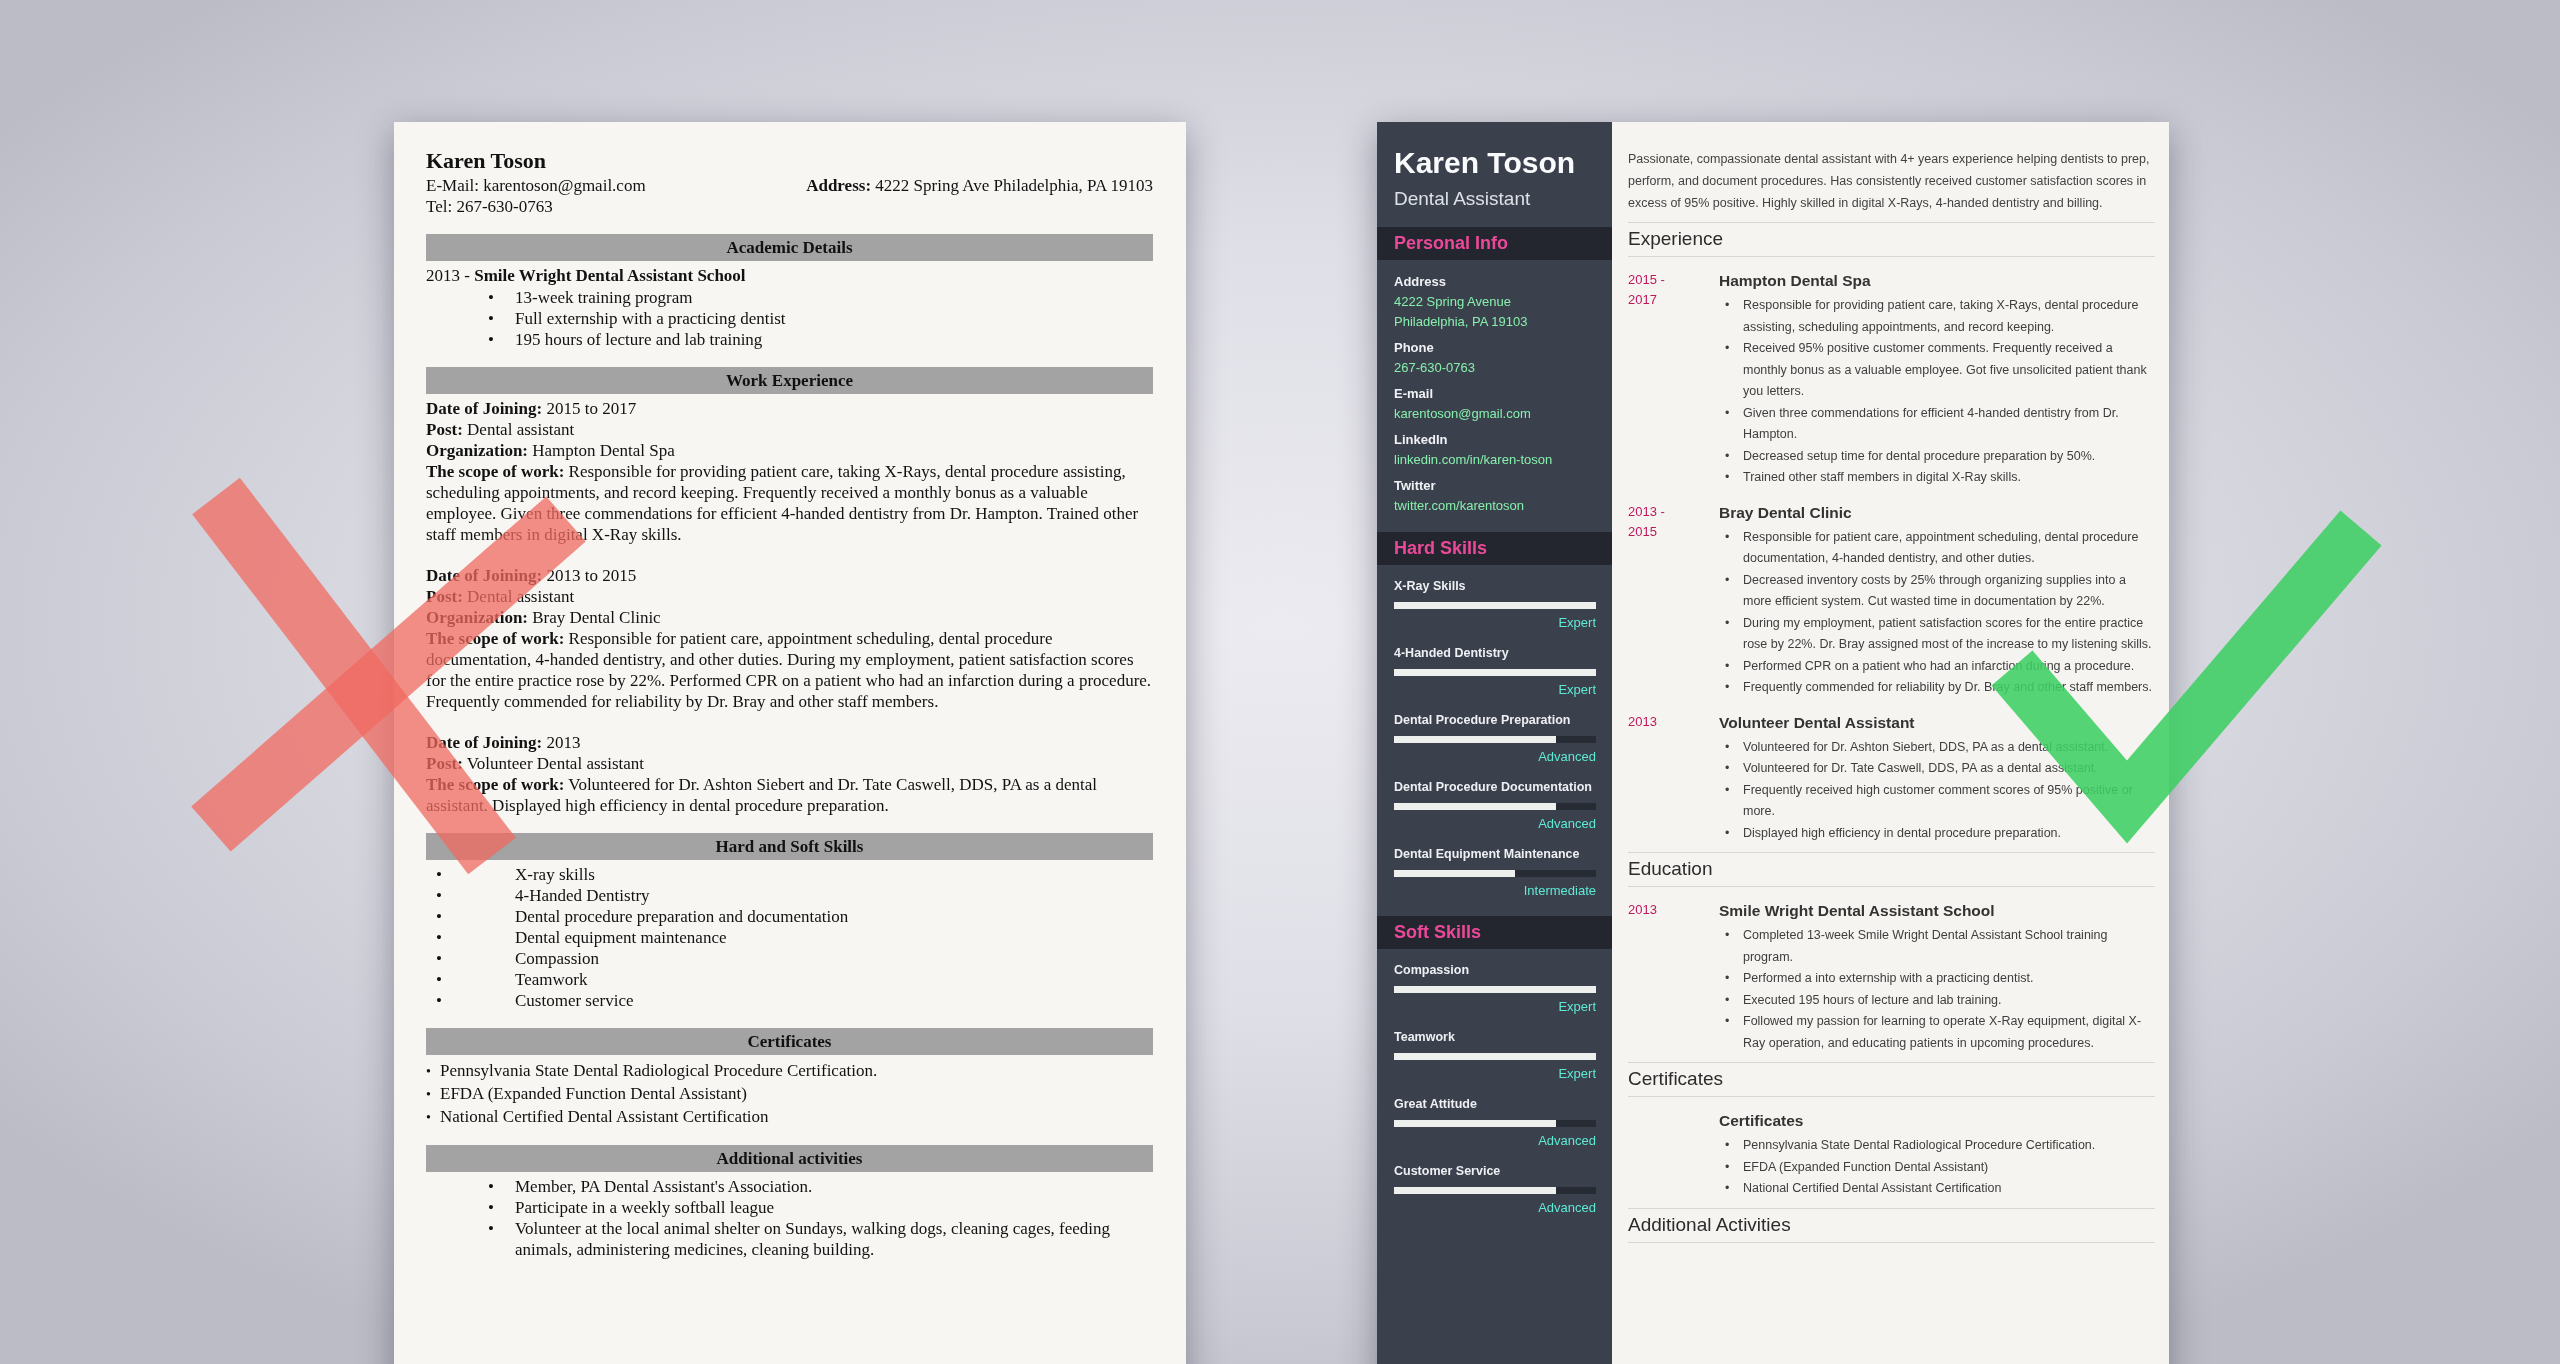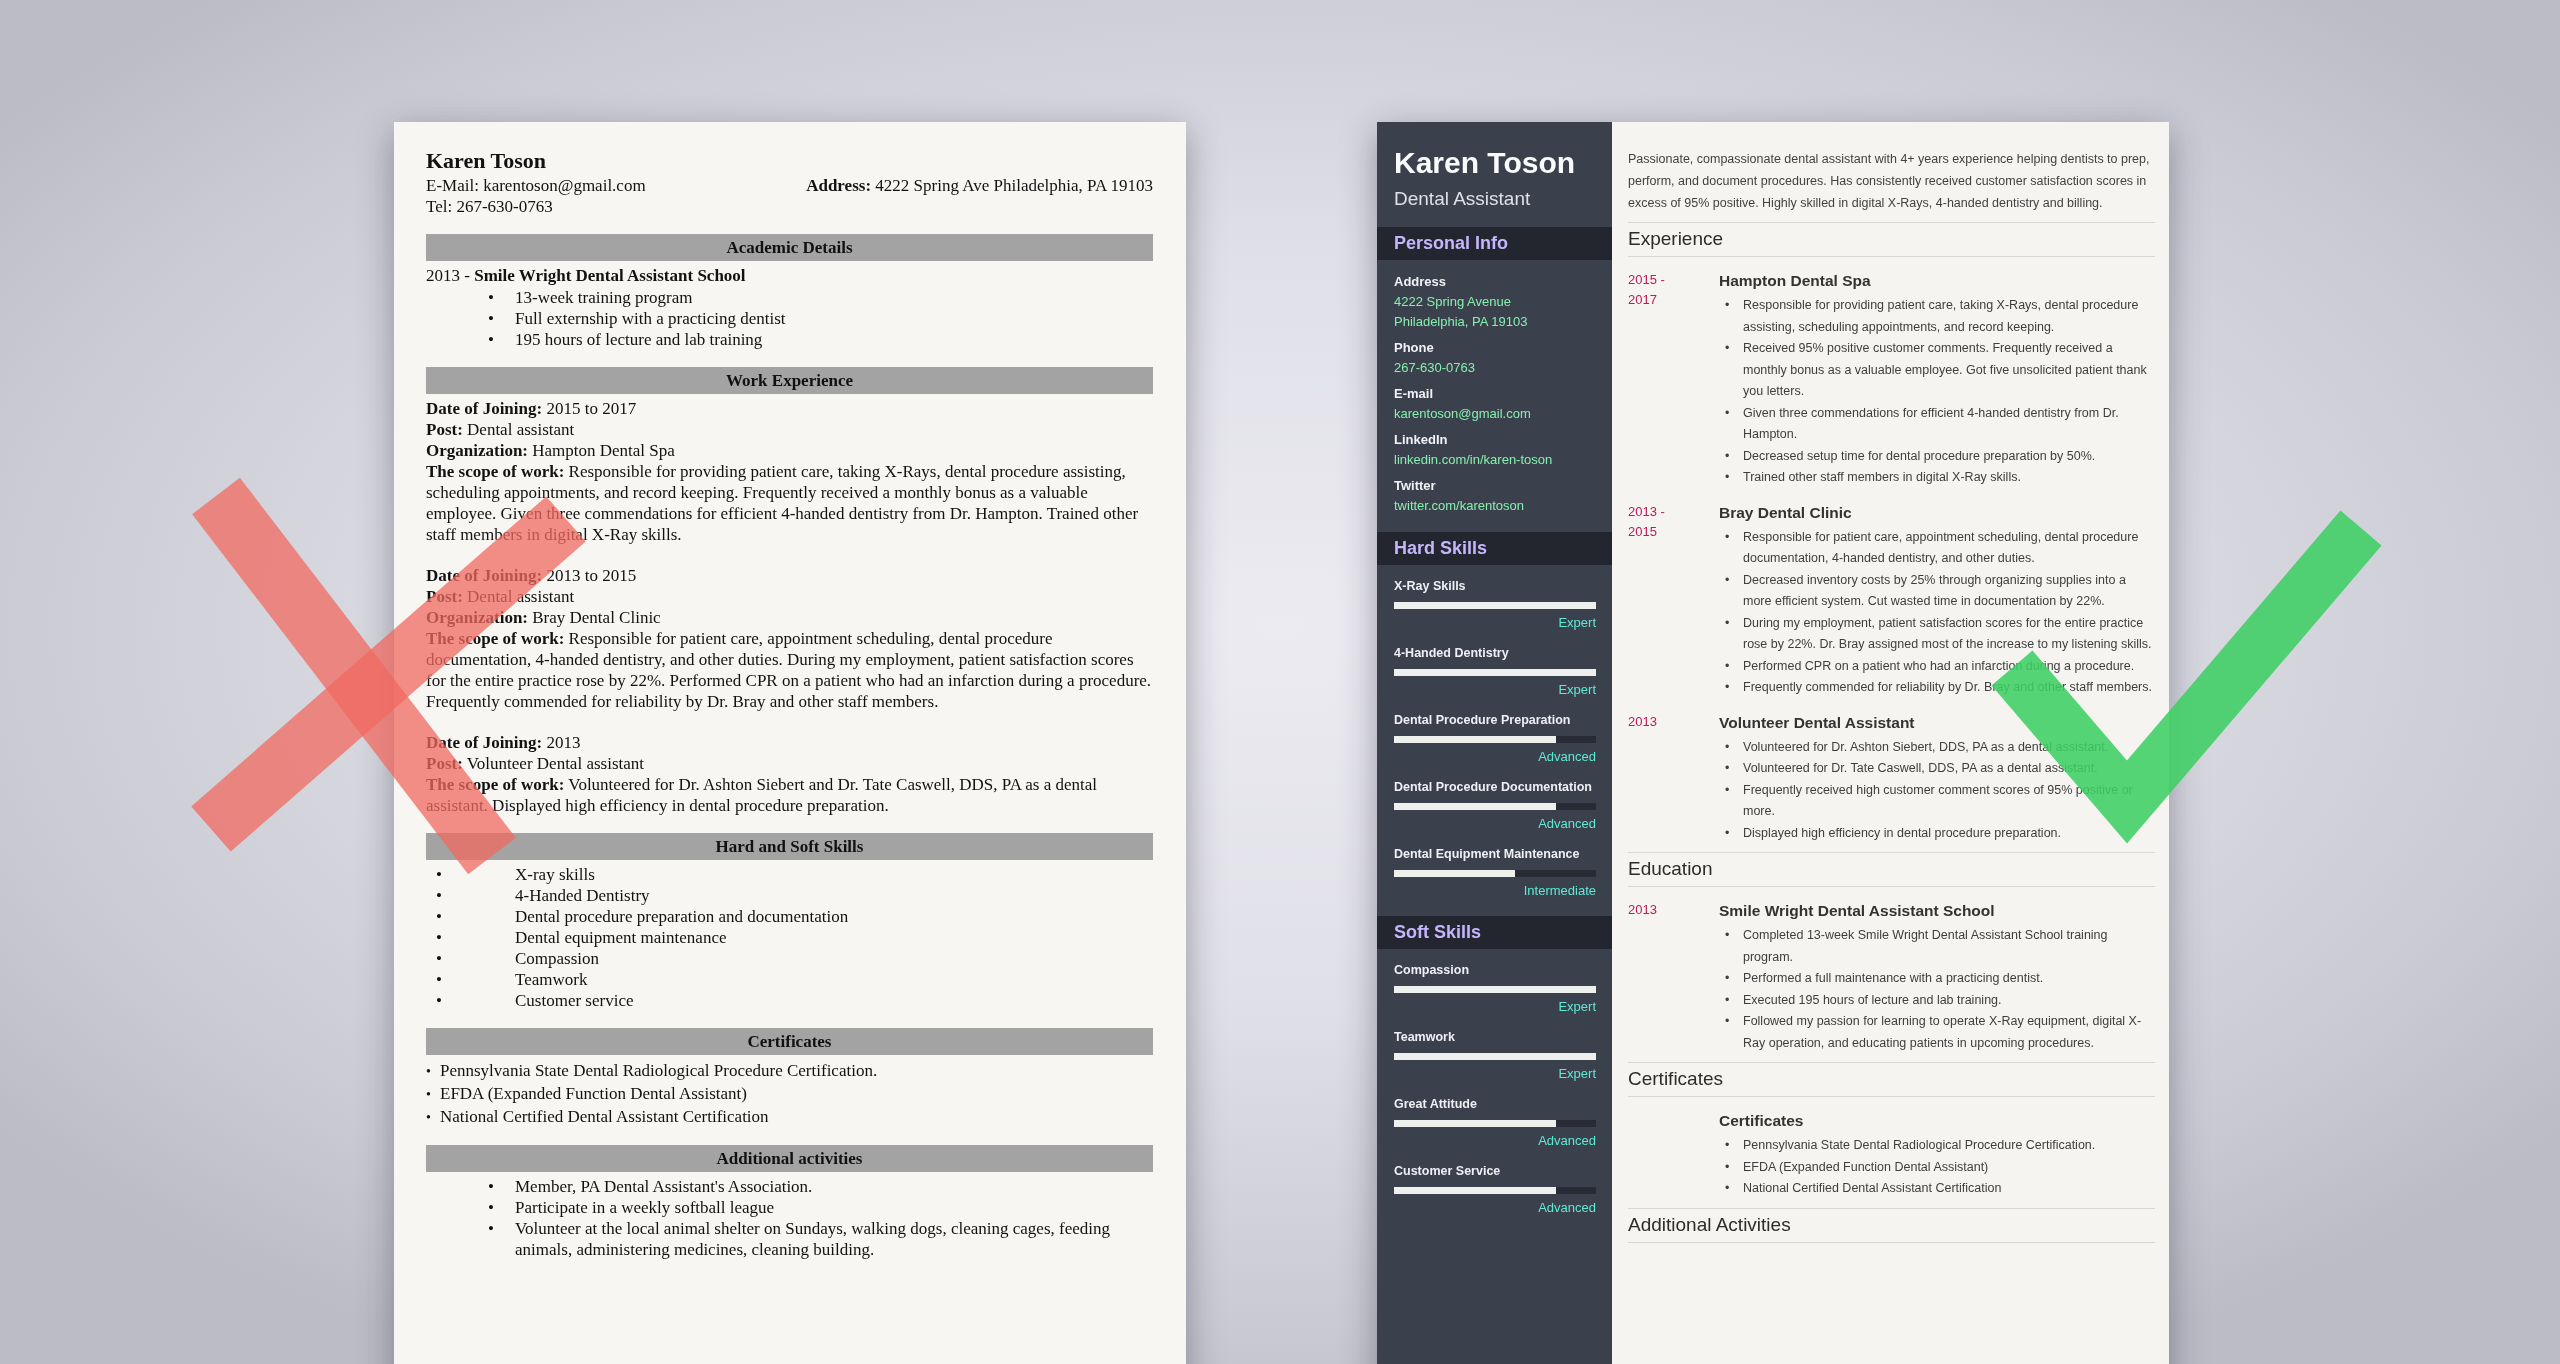--- a/index.html
+++ b/index.html
@@ -30,21 +30,21 @@
   .lr-ul.certs li { line-height:23px; }
   .lr-job { margin-top:20px; }
   .lr-job.first { margin-top:2px; }
 
   
   .page-right { left:1377px; display:flex; background:#f5f4f1; }
   .sb { width:235px; flex-shrink:0; background:#3b404d; padding-top:24px; overflow:hidden; }
   .sb-pad { padding-left:17px; padding-right:16px; }
   .sb-name { font-size:30px; font-weight:bold; color:#fafbfc; line-height:34px; }
   .sb-job { font-size:19px; color:#dde0e6; margin-top:7px; line-height:24px; }
-  .sb-band { background:#23262e; color:#c4b5fd; font-size:18px; font-weight:bold;
+  .sb-band { background:#23262e; color:#ec4899; font-size:18px; font-weight:bold;
              padding:5px 17px 6px; margin-top:16px; line-height:22px; }
   .sb-field { margin-top:6px; }
   .sb-label { font-size:13px; font-weight:bold; color:#f0f2f5; line-height:20px; }
   .sb-val   { font-size:13px; color:#86efac; line-height:20px; }
   .sb-fields { padding-top:6px; }
   .sb-skill { margin-top:12px; }
   .sb-skill-name { font-size:12.5px; font-weight:bold; color:#eef0f3; line-height:18px; }
   .sb-bar { height:7px; background:#272b34; margin-top:7px; }
   .sb-bar-fill { height:100%; background:#eef0ee; }
   .sb-level { font-size:13px; color:#5eead4; text-align:right; margin-top:5px; line-height:18px; }
@@ -279,21 +279,21 @@
     </div>
 
     <div class="mn-sec-title">Education</div>
     <div class="mn-entry">
       <div class="mn-date">
         <div>2013</div>
       </div>
       <div class="mn-body">
         <div class="mn-job-title">Smile Wright Dental Assistant School</div>
         <div class="mn-b">Completed 13-week Smile Wright Dental Assistant School training program.</div>
-        <div class="mn-b">Performed a full maintenance with a practicing dentist.</div>
+        <div class="mn-b">Performed a into externship with a practicing dentist.</div>
         <div class="mn-b">Executed 195 hours of lecture and lab training.</div>
         <div class="mn-b">Followed my passion for learning to operate X-Ray equipment, digital X-Ray operation, and educating patients in upcoming procedures.</div>
       </div>
     </div>
 
     <div class="mn-sec-title">Certificates</div>
     <div class="mn-entry">
       <div class="mn-date"></div>
       <div class="mn-body">
         <div class="mn-job-title">Certificates</div>

